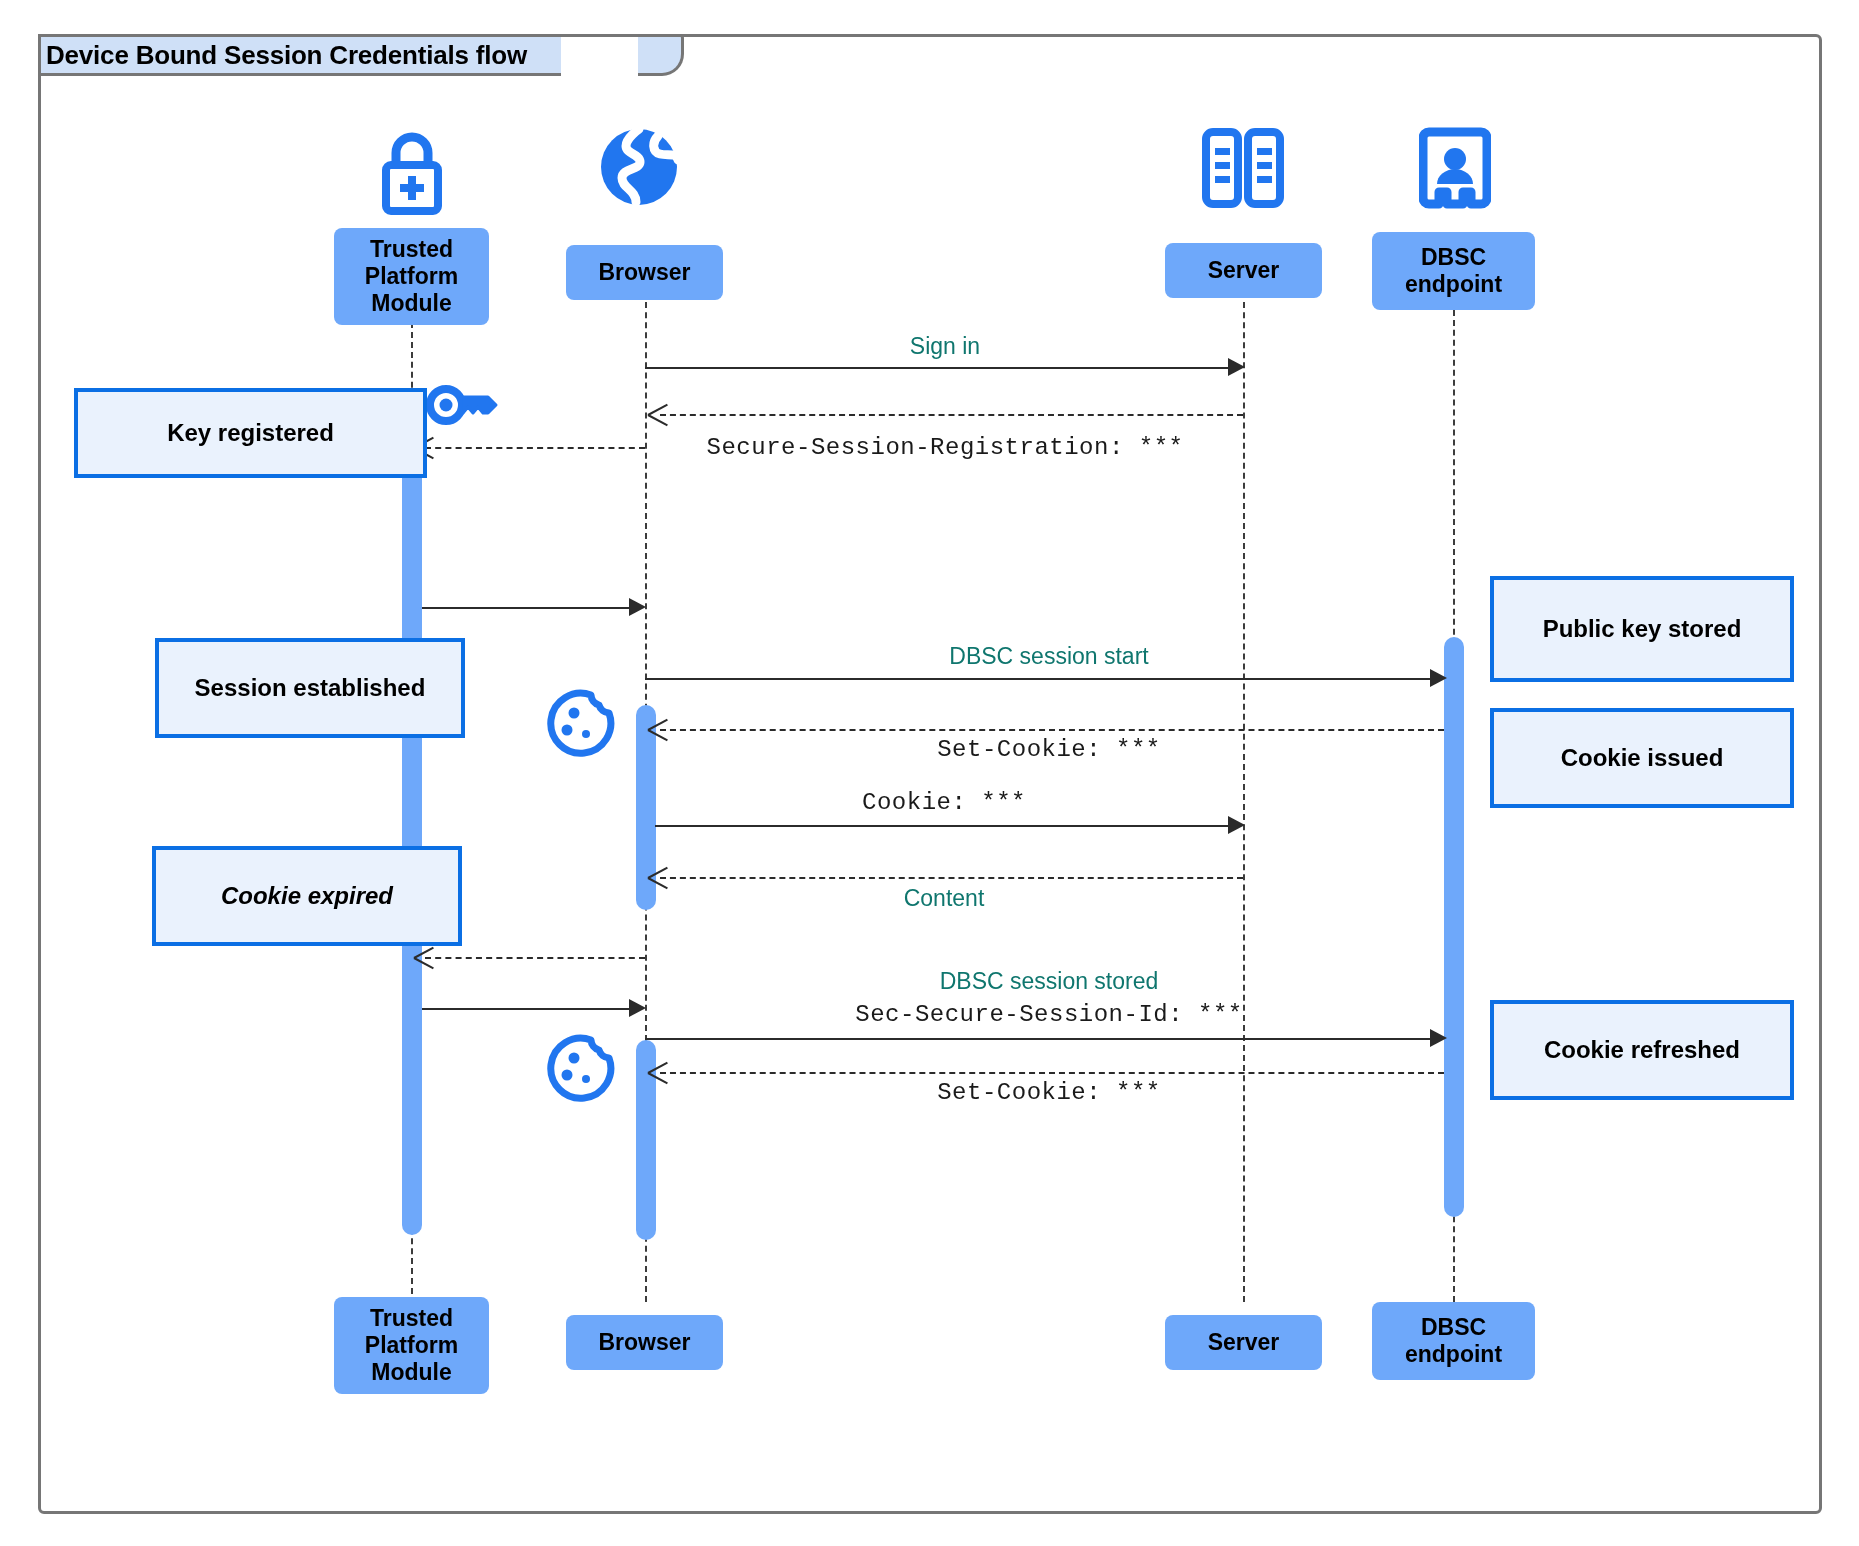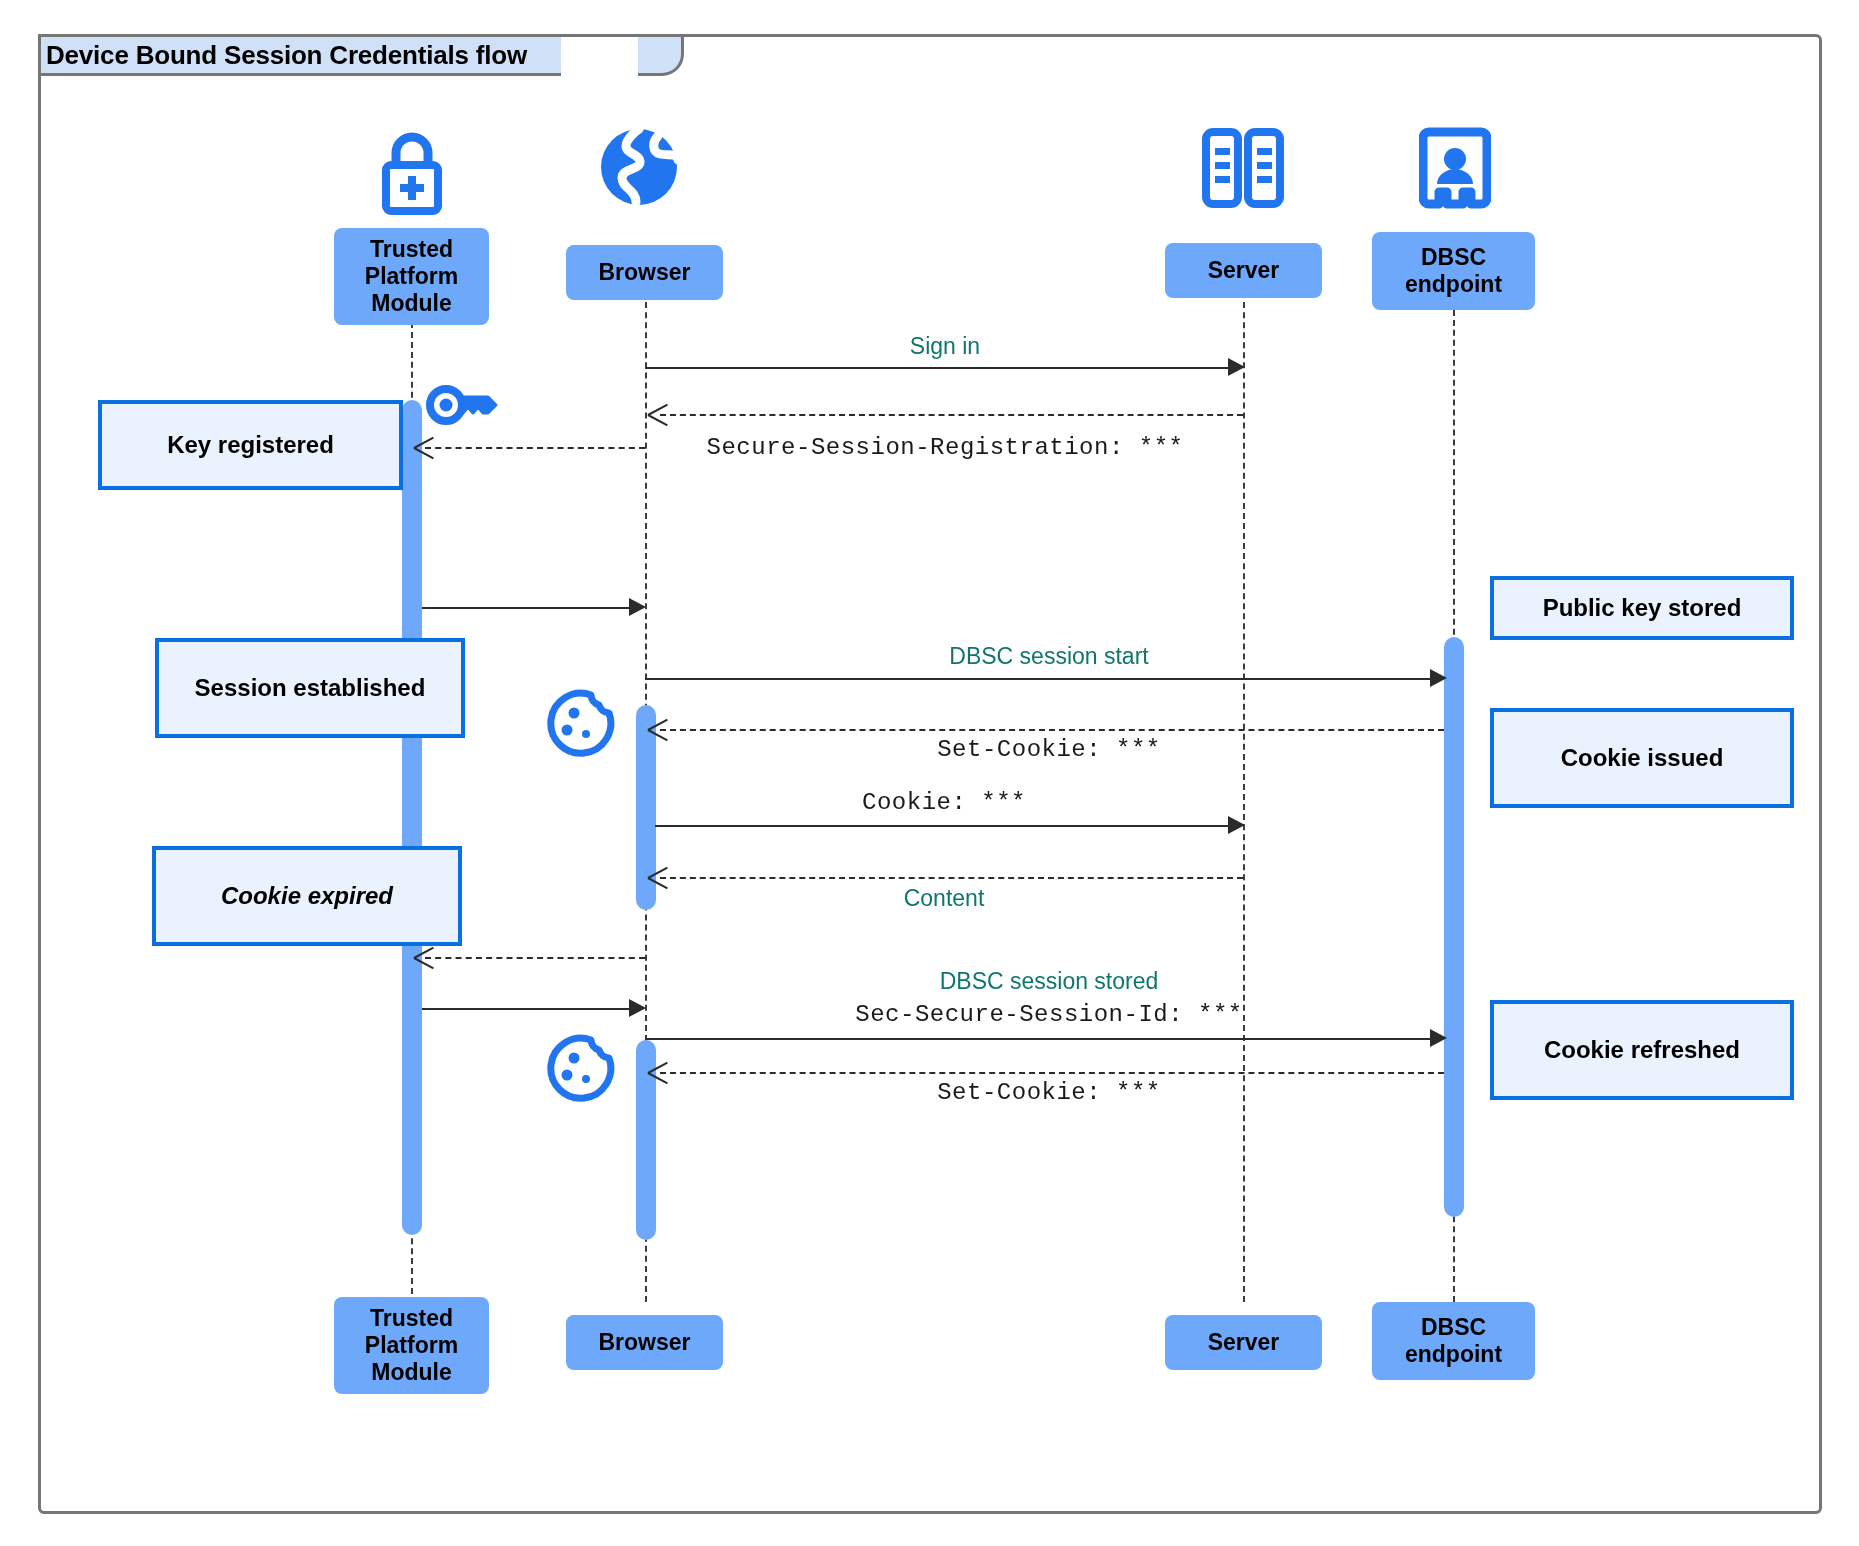--- a/index.html
+++ b/index.html
@@ -313,33 +313,33 @@
 
   <div class="inline-icon" style="left:546px; top:1033px; width:70px; height:70px;">
     <svg width="70" height="70" viewBox="0 0 70 70">
       <path d="M45 7 a30 30 0 1 0 18 18 a11 11 0 0 1 -10 -8 a11 11 0 0 1 -8 -10 Z" fill="#ffffff" stroke="#2176ef" stroke-width="7" stroke-linejoin="round"></path>
       <circle cx="28" cy="25" r="5.5" fill="#2176ef"></circle>
       <circle cx="21" cy="42" r="5.5" fill="#2176ef"></circle>
       <circle cx="40" cy="46" r="4" fill="#2176ef"></circle>
     </svg>
   </div>
 
-  <div class="note" style="left:74px; top:400px; width:305px; height:90px;margin-left:24px;">
+  <div class="note" style="left:74px; top:388px; width:353px; height:90px;">
     <span>Key registered</span>
   </div>
 
   <div class="note" style="left:155px; top:638px; width:310px; height:100px;">
     <span>Session established</span>
   </div>
 
   <div class="note" style="left:152px; top:846px; width:310px; height:100px;font-style:italic;">
     <span>Cookie expired</span>
   </div>
 
-  <div class="note" style="left:1490px; top:576px; width:304px; height:64px;">
+  <div class="note" style="left:1490px; top:576px; width:304px; height:106px;">
     <span>Public key stored</span>
   </div>
 
   <div class="note" style="left:1490px; top:708px; width:304px; height:100px;">
     <span>Cookie issued</span>
   </div>
 
   <div class="note" style="left:1490px; top:1000px; width:304px; height:100px;">
     <span>Cookie refreshed</span>
   </div>

